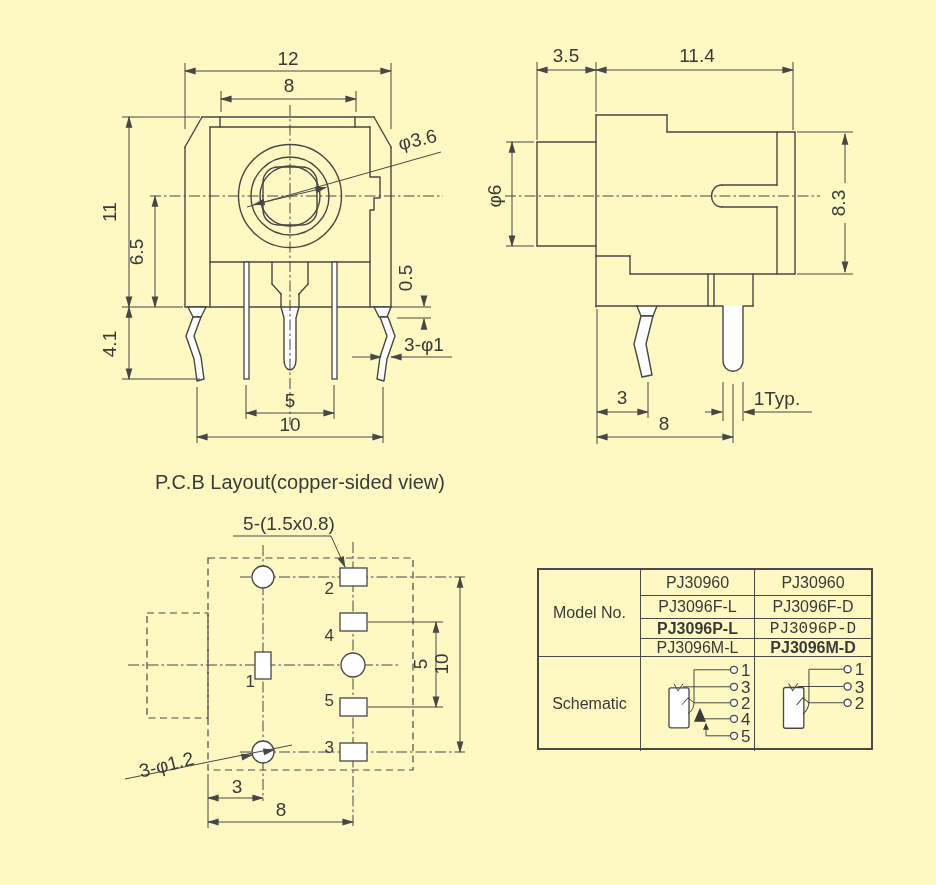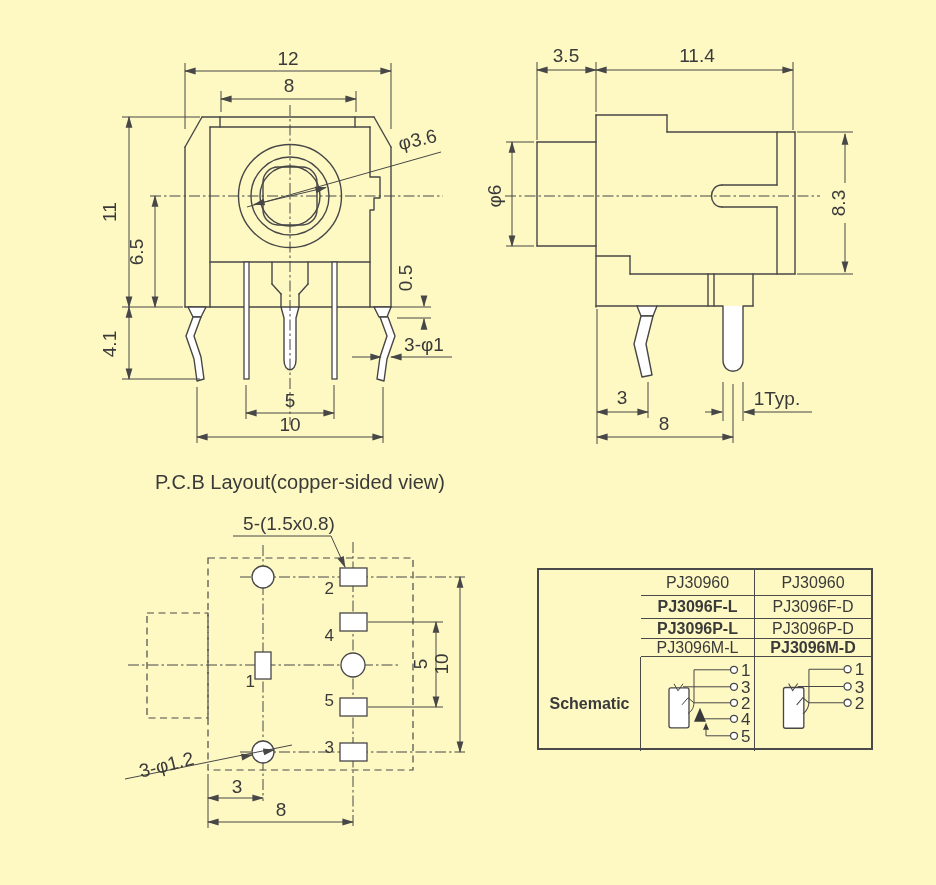--- a/index.html
+++ b/index.html
@@ -258,31 +258,32 @@
       <line class="d" x1="125" y1="779" x2="292" y2="745"></line>
       <line class="dimE" x1="242" y1="757" x2="252" y2="755"></line>
       <line class="dimE" x1="263" y1="752" x2="274" y2="750"></line>
       <text class="t19 mid" x="168" y="771" transform="rotate(-14 168 771)">3-φ1.2</text>
     </g>
   </g>
 </svg>
 
 
 <div class="spec-table">
+  <div class="cell bR bB hdr" style="grid-row:1/5; grid-column:1;">Model No.</div>
 
   <div class="cell bR bB" style="grid-row:1; grid-column:2;">PJ30960</div>
   <div class="cell bB" style="grid-row:1; grid-column:3;">PJ30960</div>
-  <div class="cell bR bB" style="grid-row:2; grid-column:2;font-weight:bold;">PJ3096F-L</div>
+  <div class="cell bR bB" style="grid-row:2; grid-column:2;">PJ3096F-L</div>
   <div class="cell bB" style="grid-row:2; grid-column:3;">PJ3096F-D</div>
   <div class="cell bR bB" style="grid-row:3; grid-column:2;font-weight:bold;">PJ3096P-L</div>
-  <div class="cell bB" style="grid-row:3; grid-column:3;">PJ3096P-D</div>
+  <div class="cell bB" style="grid-row:3; grid-column:3;font-family:Liberation Mono, monospace;">PJ3096P-D</div>
   <div class="cell bR bB" style="grid-row:4; grid-column:2;">PJ3096M-L</div>
   <div class="cell bB" style="grid-row:4; grid-column:3;font-weight:bold;">PJ3096M-D</div>
 
-  <div class="cell bR hdr" style="grid-row:5; grid-column:1;font-weight:bold;">Schematic</div>
+  <div class="cell bR hdr" style="grid-row:5; grid-column:1;">Schematic</div>
 
   <div class="cell bR schem-cell" style="grid-row:5; grid-column:2;">
     <svg viewBox="0 0 113 92">
       <rect class="ofp" x="28" y="30" width="20" height="40" rx="2"></rect>
       <path class="d" d="M53,12 L53,44 C53,52 49,54 47,56"></path>
       <line class="d" x1="53" y1="12" x2="89" y2="12"></line>
       <polyline class="d" points="33,26 37,33 42,26"></polyline>
       <line class="d" x1="42" y1="29" x2="89" y2="29"></line>
       <polyline class="d" points="41,47 47,40 53,45"></polyline>
       <line class="d" x1="53" y1="45" x2="89" y2="45"></line>

